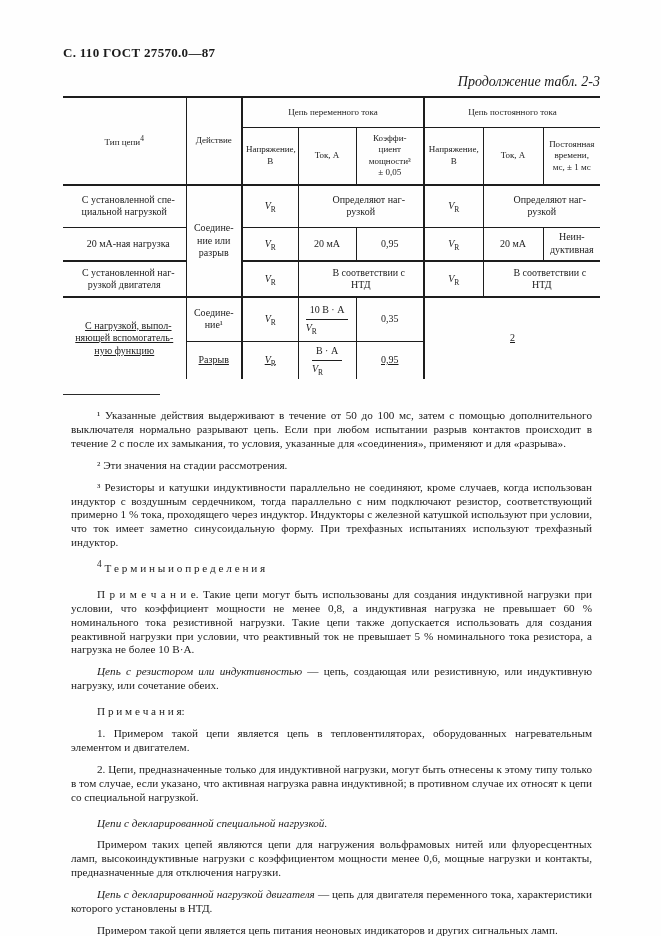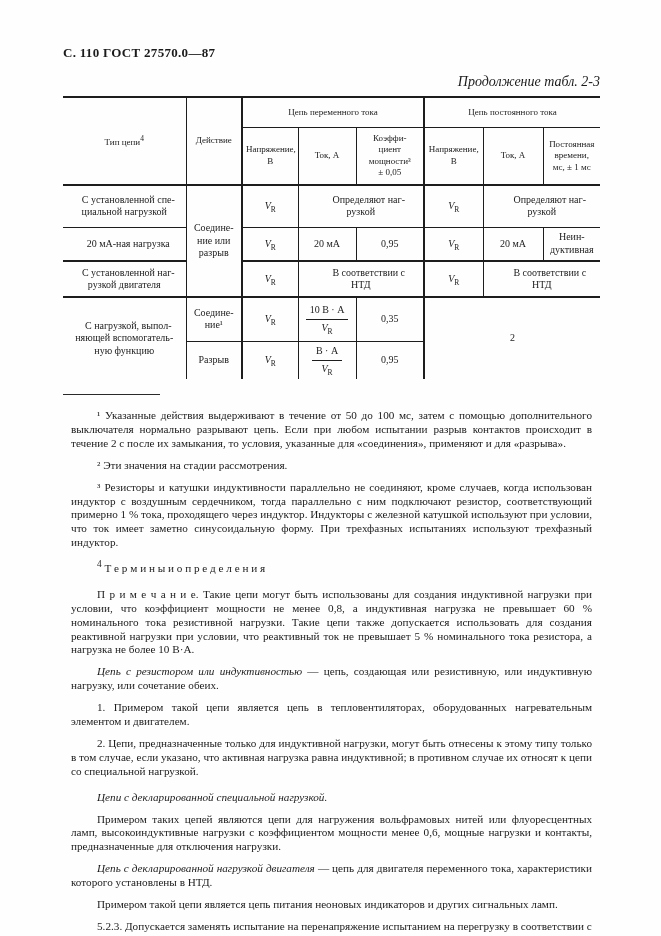--- a/index.html
+++ b/index.html
@@ -29,31 +29,31 @@
     padding: 2px 3px;
     vertical-align: middle;
     font-weight: normal;
     overflow: hidden;
   }
   .spec th { font-size: 9px; line-height: 11.5px; }
   .spec td { font-size: 10px; line-height: 12.5px; text-align: center; }
   .pre { white-space: pre-line; }
   .no-l { border-left: none !important; }
   .no-r { border-right: none !important; }
-  .no-b { border-bottom: none !important; }
+  .no-b { border-bottom: none !important; text-decoration: underline; }
   .t2 { border-top: 2px solid #1d1d1d !important; }
   .b2 { border-bottom: 2px solid #1d1d1d !important; }
   .l2 { border-left: 2px solid #1d1d1d !important; }
   .cell-type { text-align: left; text-indent: 8px; padding-left: 4px; padding-right: 4px; margin-top: 35px; }
   .cell-load { text-align: left; text-indent: 16px; padding-left: 4px; }
   .cell-action { text-align: left; padding-left: 7px; margin-left: 8px; }
   .vtop { vertical-align: top; padding-top: 7px; }
   .vr i { font-style: italic; font-family: "Liberation Serif", serif; }
   .vr sub { font-size: 7.5px; line-height: 0; }
-  .frac { display: inline-block; text-align: center; vertical-align: middle; }
+  .frac { display: inline-block; text-align: left; vertical-align: middle; }
   .frac .num { border-bottom: 1px solid #1d1d1d; padding: 0 4px 2px; display: block; }
   .frac .den { padding-top: 2px; display: block; }
   .cell-note { font-size: 8.5px; padding-right: 90px; }
   tr.hr1 { height: 30px; }
   tr.hr2 { height: 58px; }
   tr.r1 { height: 42px; }
   tr.r2 { height: 34px; }
   tr.r3 { height: 36px; }
   tr.r4 { height: 44px; }
   tr.r5 { height: 38px; }
@@ -180,20 +180,21 @@
 
   <div class="fn-rule"></div>
 
   <div class="textblock">
     <p>¹ Указанные действия выдерживают в течение от 50 до 100 мс, затем с помощью дополнительного выключателя нормально разрывают цепь. Если при любом испытании разрыв контактов происходит в течение 2 с после их замыкания, то условия, указанные для «соединения», применяют и для «разрыва».</p>
     <p>² Эти значения на стадии рассмотрения.</p>
     <p>³ Резисторы и катушки индуктивности параллельно не соединяют, кроме случаев, когда использован индуктор с воздушным сердечником, тогда параллельно с ним подключают резистор, соответствующий примерно 1 % тока, проходящего через индуктор. Индукторы с железной катушкой используют при условии, что ток имеет заметно синусоидальную форму. При трехфазных испытаниях используют трехфазный индуктор.</p>
     <p><sup>4</sup><span> Т е р м и н ы   и   о п р е д е л е н и я</span></p>
     <p class="gap"><span>П р и м е ч а н и е.</span><span> Такие цепи могут быть использованы для создания индуктивной нагрузки при условии, что коэффициент мощности не менее 0,8, а индуктивная нагрузка не превышает 60 % номинального тока резистивной нагрузки. Такие цепи также допускается использовать для создания реактивной нагрузки при условии, что реактивный ток не превышает 5 % номинального тока резистора, а нагрузка не более 10 В·А.</span></p>
     <p><span class="it">Цепь с резистором или индуктивностью</span><span> — цепь, создающая или резистивную, или индуктивную нагрузку, или сочетание обеих.</span></p>
+    <p class="gap">П р и м е ч а н и я:</p>
     <p>1. Примером такой цепи является цепь в тепловентиляторах, оборудованных нагревательным элементом и двигателем.</p>
     <p>2. Цепи, предназначенные только для индуктивной нагрузки, могут быть отнесены к этому типу только в том случае, если указано, что активная нагрузка равна индуктивной; в противном случае их относят к цепи со специальной нагрузкой.</p>
     <p class="gap it">Цепи с декларированной специальной нагрузкой.</p>
     <p>Примером таких цепей являются цепи для нагружения вольфрамовых нитей или флуоресцентных ламп, высокоиндуктивные нагрузки с коэффициентом мощности менее 0,6, мощные нагрузки и контакты, предназначенные для отключения нагрузки.</p>
     <p><span class="it">Цепь с декларированной нагрузкой двигателя</span><span> — цепь для двигателя переменного тока, характеристики которого установлены в НТД.</span></p>
     <p>Примером такой цепи является цепь питания неоновых индикаторов и других сигнальных ламп.</p>
     <p>5.2.3. Допускается заменять испытание на перенапряжение испытанием на перегрузку в соответствии с</p>
   </div>
 
 </div>

